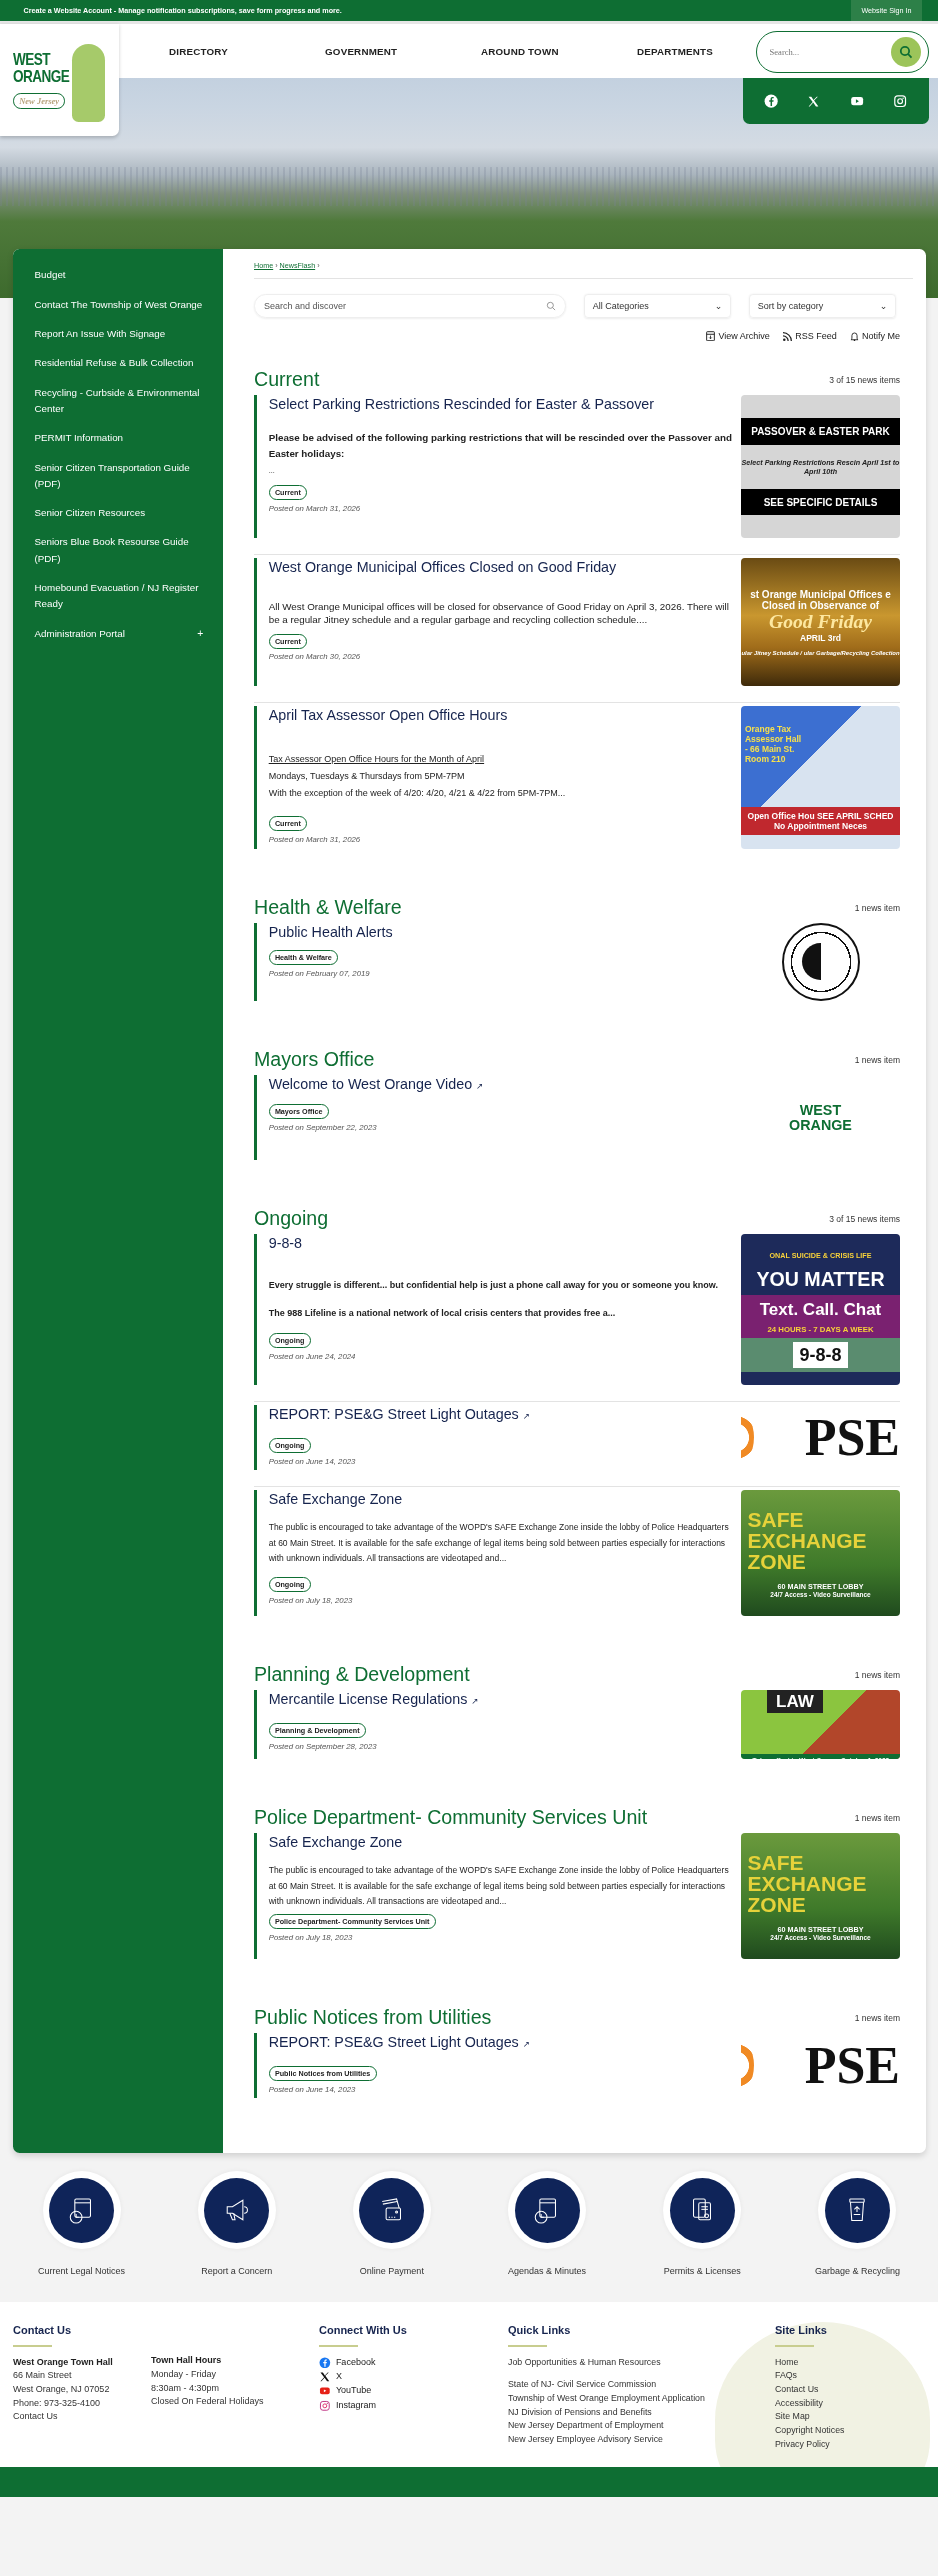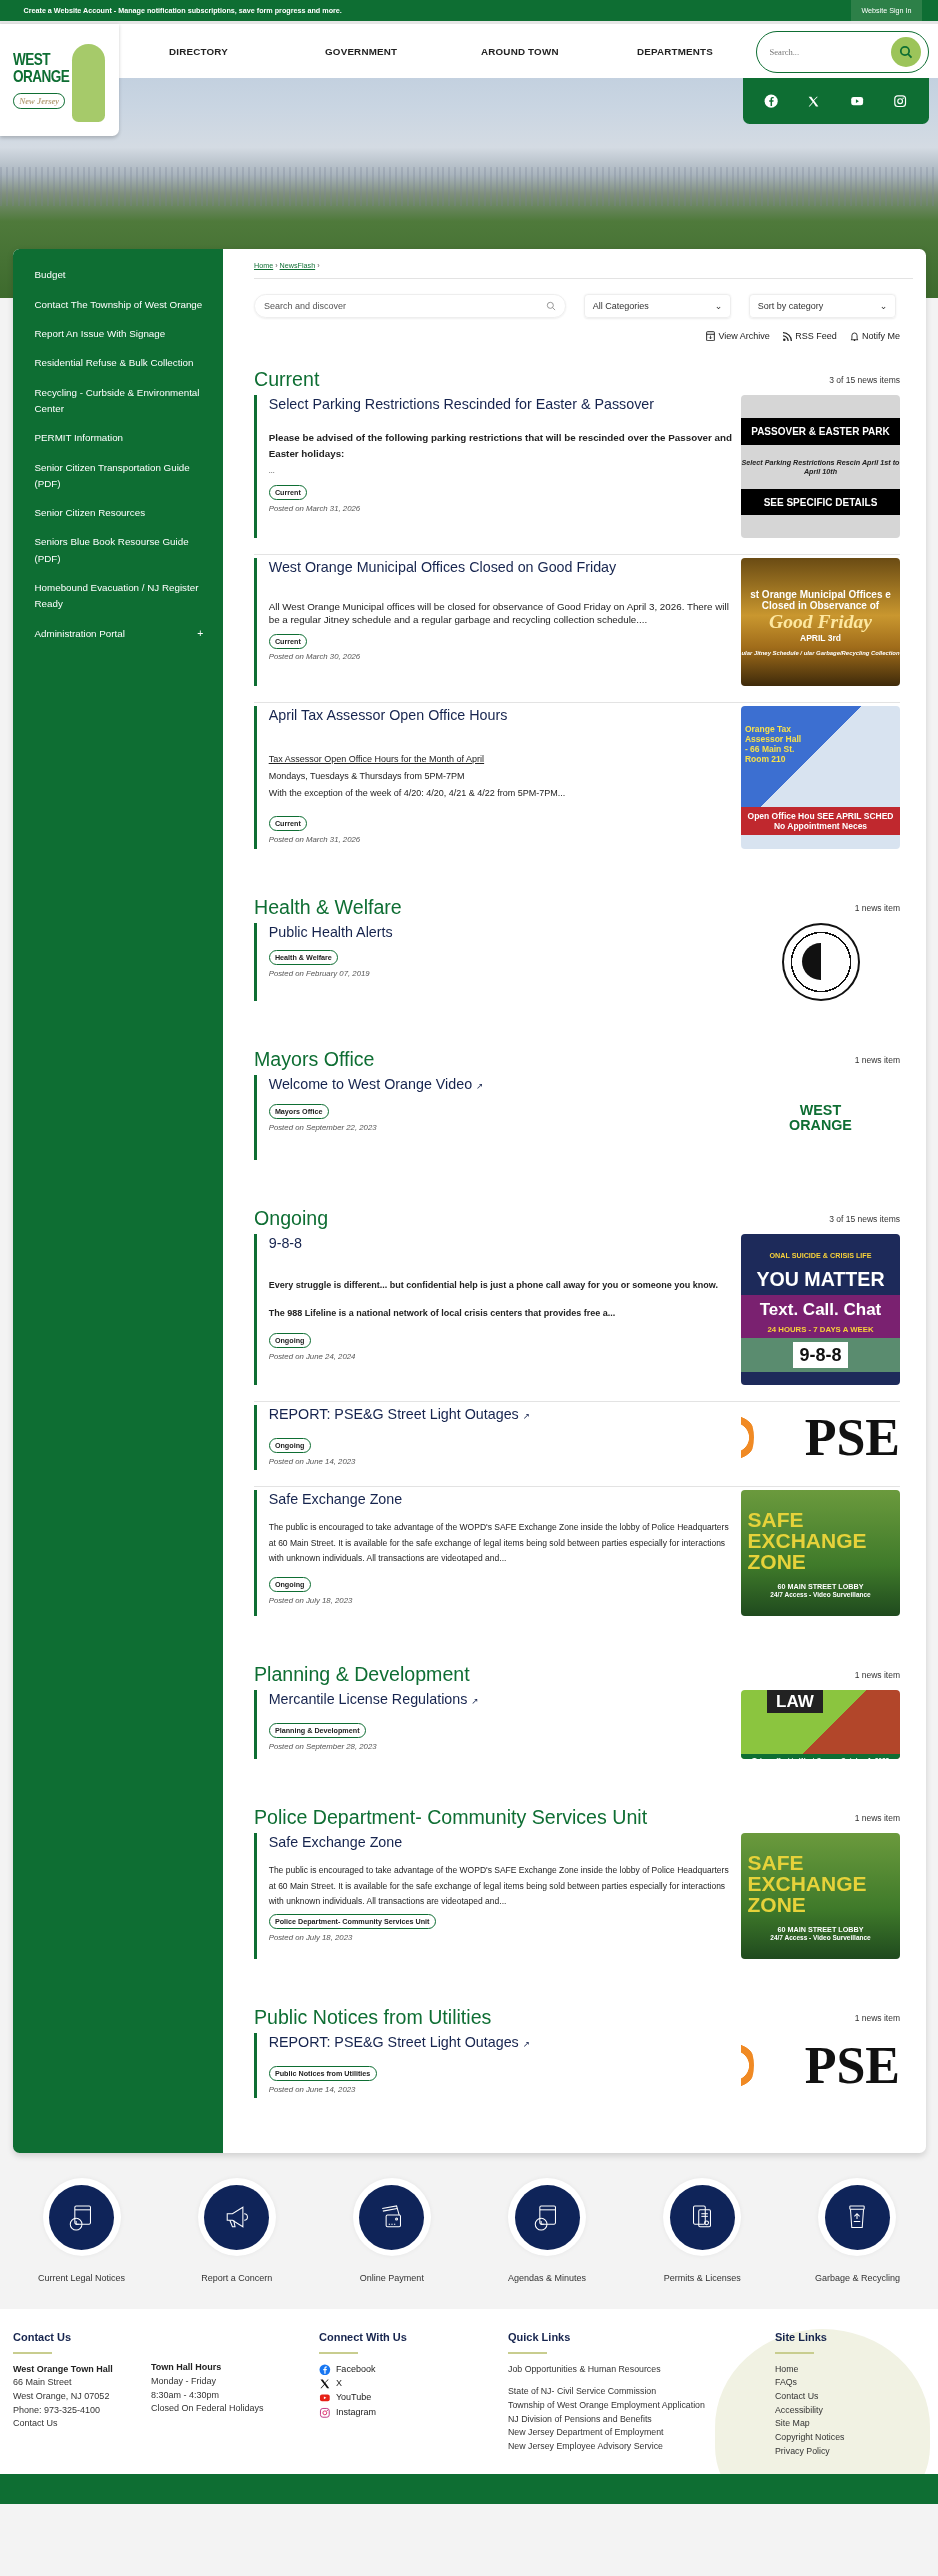--- a/index.html
+++ b/index.html
@@ -70,21 +70,21 @@
 .t-988 .hrs{background:#7a2170;color:#f7d13a;width:100%;font-size:7.8px;padding-bottom:3.9px}
 .t-988 .num{background:#5a8c6f;width:100%;padding:3.9px;}
 .t-988 .num span{background:#fff;color:#111;display:inline-block;padding:2.6px 6.5px;font-size:18px}
 .t-pse{background:#fff;height:65px;color:#111;flex-direction:row;justify-content:flex-end;font-family:"Liberation Serif",serif;font-size:52px;font-weight:bold}
 .t-pse .sun{position:absolute;left:-26px;width:39px;height:59px;border-radius:50%;background:radial-gradient(circle,#fff 40%,#f08a24 42%,#f08a24 60%,transparent 62%)}
 .t-safe{background:linear-gradient(180deg,#6b9a3d 0%,#3f7a2a 60%,#1f4a1e 100%)}
 .t-safe .big{color:#e6d23a;font-size:21px;line-height:21px;text-align:left;align-self:flex-start;padding-left:6.5px}
 .t-safe .foot{font-size:7.2px;margin-top:10.4px}
 .t-law{background:linear-gradient(135deg,#8bc53f 0 55%,#b2462a 55%);height:69px}
 .t-law .strip{position:absolute;bottom:0;left:0;right:0;background:#0e6e33;font-size:6.5px;font-style:italic;padding:2.6px}
-.quick{display:flex;justify-content:space-between;padding:25px 36px 26px 36px}
+.quick{display:flex;justify-content:space-between;padding:18px 36px 26px 36px}
 .q-item{width:91px;display:flex;flex-direction:column;align-items:center}
 .q-circle{width:78px;height:78px;border-radius:50%;background:#fff;box-shadow:0 0 5.2px rgba(0,0,0,.06);display:flex;align-items:center;justify-content:center}
 .q-inner{width:65px;height:65px;border-radius:50%;background:#0f2459;display:flex;align-items:center;justify-content:center}
 .q-label{margin-top:17px;font-size:9px;color:#333}
 .footer{background:#fff;position:relative;padding:22px 13px 15.6px 13px;display:flex;overflow:hidden}
 .footer .wm{position:absolute;right:9px;top:19.6px;width:215px;height:196px;border-radius:50% 50% 40% 40%;background:#f1f2e3}
 .fcol{position:relative;z-index:1}
 .fcol h4{color:#16244e;font-size:11px;font-weight:bold}
 .fcol .uline{width:39px;height:1.3px;background:#c8cd8f;margin:9px 0 9px 0}
 .fcol .line{font-size:9px;line-height:13.7px;color:#333}

